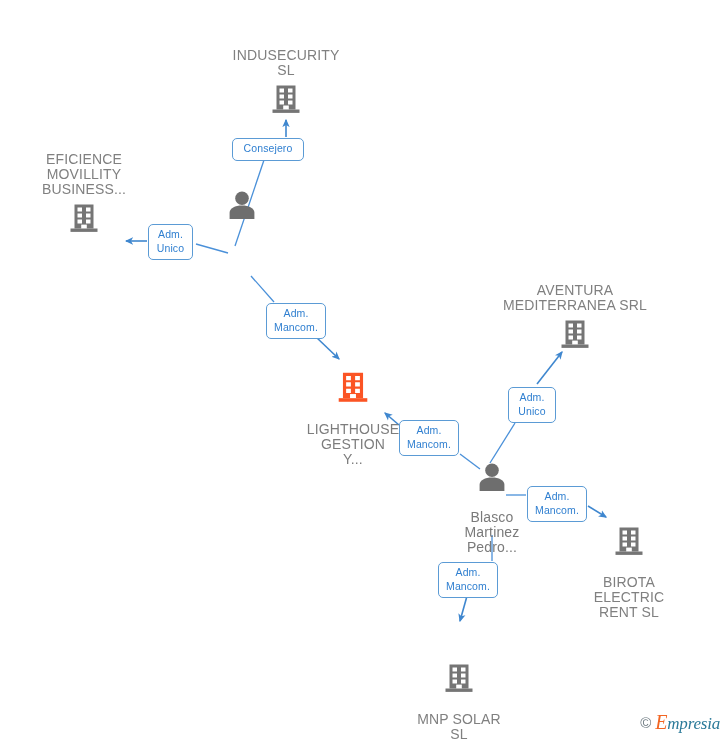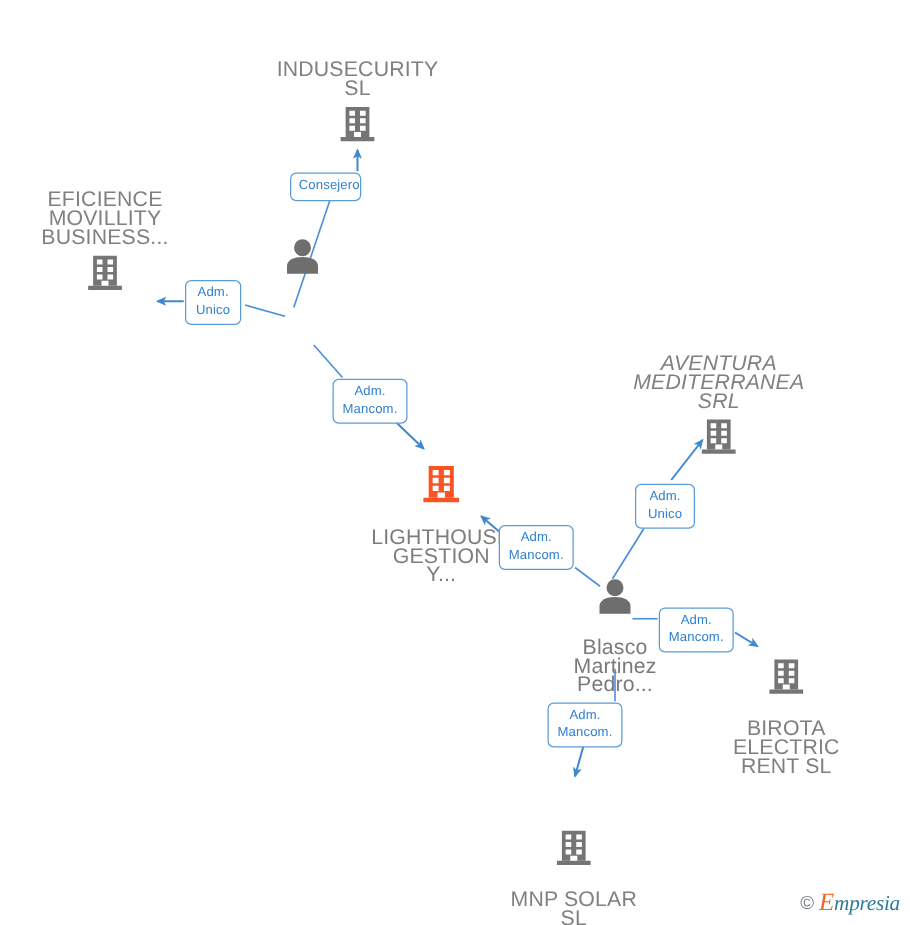--- a/index.html
+++ b/index.html
@@ -37,21 +37,21 @@
     text-align: center;
     user-select: none;
   }
   .node .glyph {
     display: block;
     margin: 0 auto;
     line-height: 0;
   }
   .node .label {
     display: block;
-    font-size: 17px;
+    font-size: 14px;
     line-height: 15px;
     color: #808080;
     letter-spacing: 0.15px;
     white-space: pre-line;
   }
   .node.company .label { }
   .node.company.focus .label {
     color: #7d7d7d;
   }
   .node.person .label {
@@ -202,21 +202,21 @@
                                  M10.5 19.5 h4.5 v4 h-4.5 z M19 19.5 h4.5 v4 h-4.5 z"></path>
         <path fill="#ffffff" d="M14.2 24.6 h5.6 v4.4 h-5.6 z"></path>
         <path fill="#fb5424" d="M3.5 28.5 h27 v3.4 h-27 z"></path>
       </svg>
     </span>
     <span class="label">LIGHTHOUSE
 GESTION
 Y...</span>
   </div>
 
-  <div class="node company lbl-top" style="left:575px; top:283px;font-style:italic;">
+  <div class="node company lbl-top" style="left:575px; top:283px;">
     <span class="label">AVENTURA
 MEDITERRANEA SRL</span>
     <span class="glyph">
       <svg width="34" height="34" viewBox="0 0 34 34" xmlns="http://www.w3.org/2000/svg">
         <path fill="#757575" d="M7.5 4.5 h19 v24 h-19 z"></path>
         <path fill="#ffffff" d="M10.5 7.5 h4.5 v4 h-4.5 z M19 7.5 h4.5 v4 h-4.5 z
                                  M10.5 13.5 h4.5 v4 h-4.5 z M19 13.5 h4.5 v4 h-4.5 z
                                  M10.5 19.5 h4.5 v4 h-4.5 z M19 19.5 h4.5 v4 h-4.5 z"></path>
         <path fill="#ffffff" d="M14.2 24.6 h5.6 v4.4 h-5.6 z"></path>
         <path fill="#757575" d="M3.5 28.5 h27 v3.4 h-27 z"></path>
@@ -260,21 +260,21 @@
                                  M10.5 13.5 h4.5 v4 h-4.5 z M19 13.5 h4.5 v4 h-4.5 z
                                  M10.5 19.5 h4.5 v4 h-4.5 z M19 19.5 h4.5 v4 h-4.5 z"></path>
         <path fill="#ffffff" d="M14.2 24.6 h5.6 v4.4 h-5.6 z"></path>
         <path fill="#757575" d="M3.5 28.5 h27 v3.4 h-27 z"></path>
       </svg>
     </span>
     <span class="label">MNP SOLAR
 SL</span>
   </div>
 
-  <div class="rel" style="left:232px; top:138px; width:57px;">Consejero</div>
+  <div class="rel" style="left:232px; top:138px; width:72px;">Consejero</div>
 
   <div class="rel" style="left:148px; top:224px; width:45px;">Adm.
 Unico</div>
 
   <div class="rel" style="left:266px; top:303px; width:60px;">Adm.
 Mancom.</div>
 
   <div class="rel" style="left:399px; top:420px; width:60px;">Adm.
 Mancom.</div>
 

